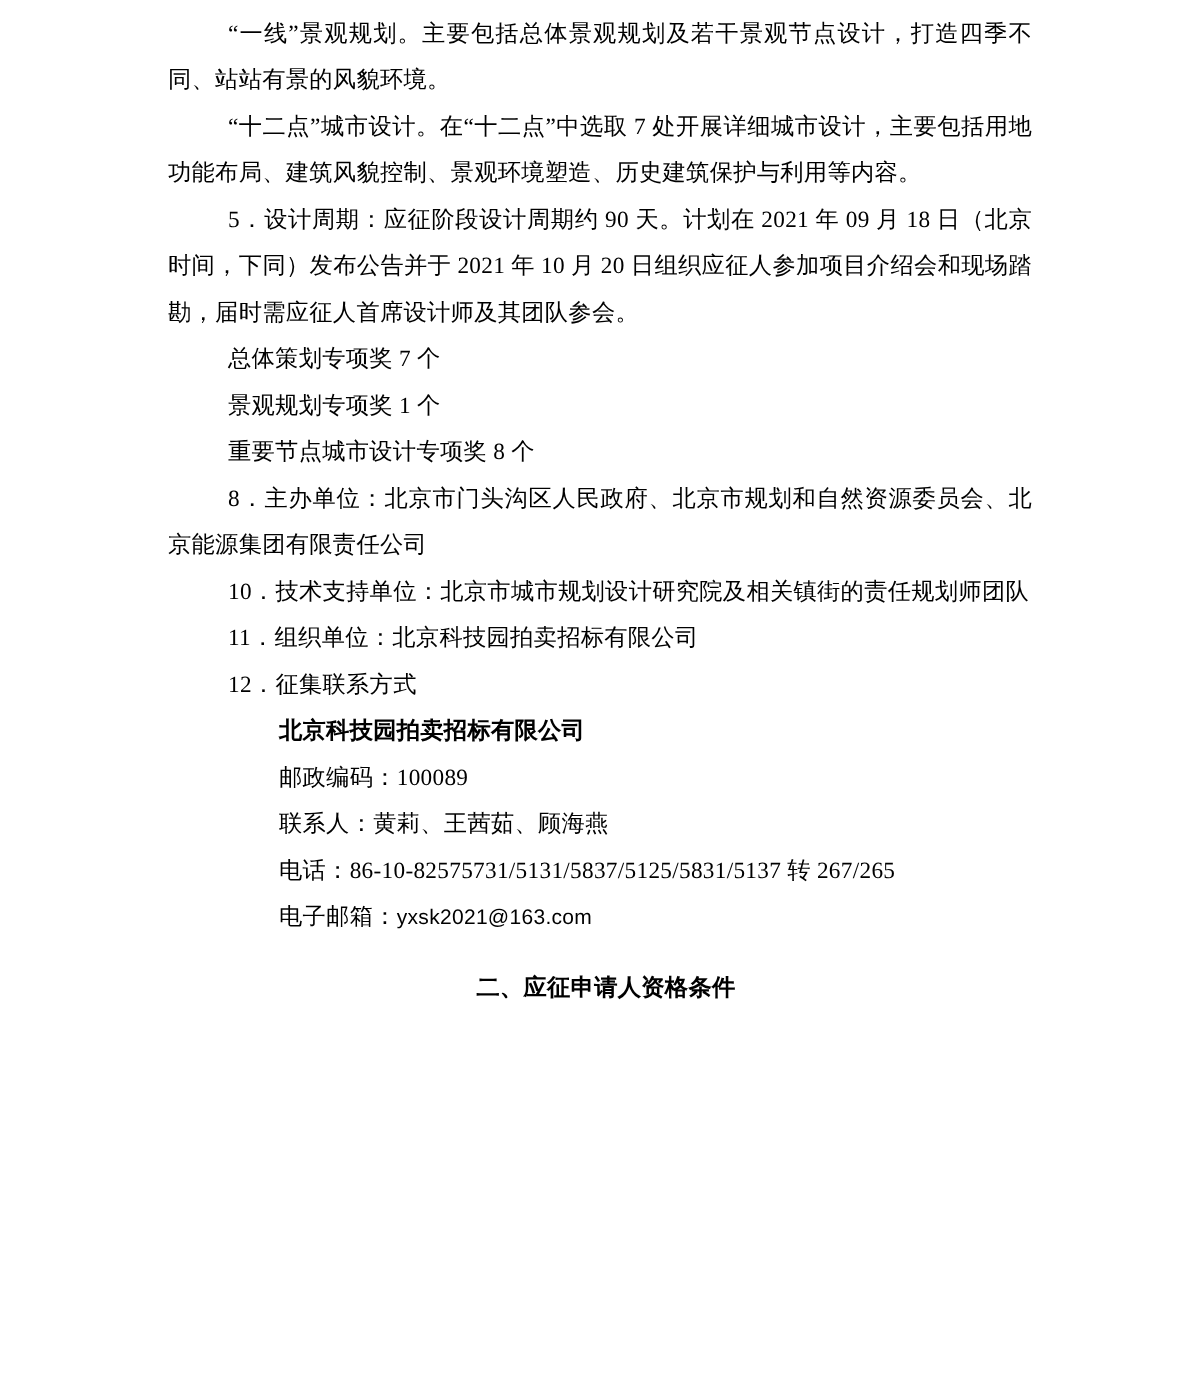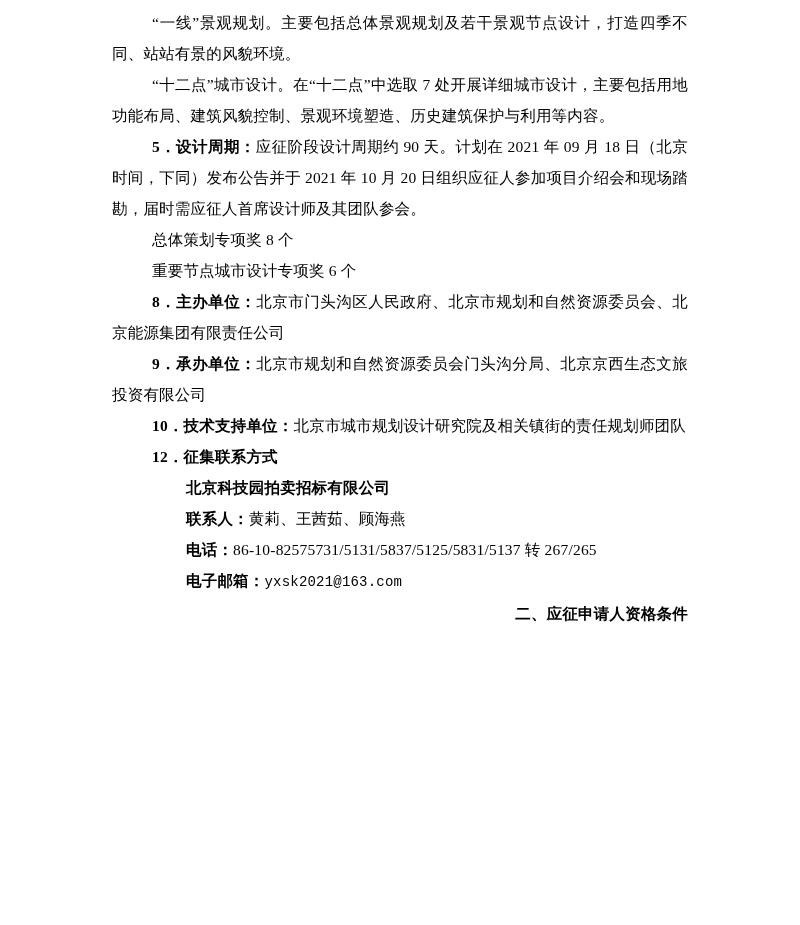--- a/index.html
+++ b/index.html
@@ -15,69 +15,71 @@
     line-height: 31px;
     overflow: hidden;
     border-radius: 17px;
   }
   .para {
     margin: 0;
     text-align: justify;
     letter-spacing: 0.2px;
   }
   .indent { text-indent: 40px; }
-  .bold-label { font-weight: 700; }
+  .bold-label { font-weight: 400; }
   .all-bold { font-weight: 700; }
   .contact-block { margin-left: 74px; }
   .contact-block .para { text-align: left; }
   .email-value {
-    font-family: Liberation Mono, monospace;
+    font-family: Liberation Sans, sans-serif;
     font-size: 14px;
   }
   .section-heading {
-    margin: 0;
+    margin: 16px;
     font-weight: 700;
     text-indent: 8px;
-    text-align: right;
+    text-align: center;
     letter-spacing: 0.2px;
   }
 </style>
 </head>
 <body>
 
 <div class="page">
 
   <p class="para indent">“一线”景观规划。主要包括总体景观规划及若干景观节点设计，打造四季不同、站站有景的风貌环境。</p>
 
   <p class="para indent">“十二点”城市设计。在“十二点”中选取 7 处开展详细城市设计，主要包括用地功能布局、建筑风貌控制、景观环境塑造、历史建筑保护与利用等内容。</p>
 
 
   <p class="para indent"><strong class="bold-label">5．设计周期：</strong><span>应征阶段设计周期约 90 天。计划在 2021 年 09 月 18 日（北京时间，下同）发布公告并于 2021 年 10 月 20 日组织应征人参加项目介绍会和现场踏勘，届时需应征人首席设计师及其团队参会。</span></p>
 
 
 
-  <p class="para indent">总体策划专项奖 8 个</p>
+  <p class="para indent">总体策划专项奖 7 个</p>
 
+  <p class="para indent">景观规划专项奖 1 个</p>
 
-  <p class="para indent">重要节点城市设计专项奖 6 个</p>
+  <p class="para indent">重要节点城市设计专项奖 8 个</p>
 
   <p class="para indent"><strong class="bold-label">8．主办单位：</strong><span>北京市门头沟区人民政府、北京市规划和自然资源委员会、北京能源集团有限责任公司</span></p>
 
-  <p class="para indent"><strong class="bold-label">9．承办单位：</strong><span>北京市规划和自然资源委员会门头沟分局、北京京西生态文旅投资有限公司</span></p>
 
   <p class="para indent"><strong class="bold-label">10．技术支持单位：</strong><span>北京市城市规划设计研究院及相关镇街的责任规划师团队</span></p>
 
+  <p class="para indent"><strong class="bold-label">11．组织单位：</strong><span>北京科技园拍卖招标有限公司</span></p>
 
   <p class="para indent all-bold"><strong class="bold-label">12．征集联系方式</strong></p>
 
   <div class="contact-block">
 
     <p class="para all-bold">北京科技园拍卖招标有限公司</p>
 
 
+    <p class="para"><strong class="bold-label">邮政编码：</strong><span>100089</span></p>
 
     <p class="para"><strong class="bold-label">联系人：</strong><span>黄莉、王茜茹、顾海燕</span></p>
 
     <p class="para"><strong class="bold-label">电话：</strong><span>86-10-82575731/5131/5837/5125/5831/5137 转 267/265</span></p>
 
     <p class="para"><strong class="bold-label">电子邮箱：</strong><span class="email-value">yxsk2021@163.com</span></p>
 
   </div>
 
   <p class="section-heading">二、应征申请人资格条件</p>

